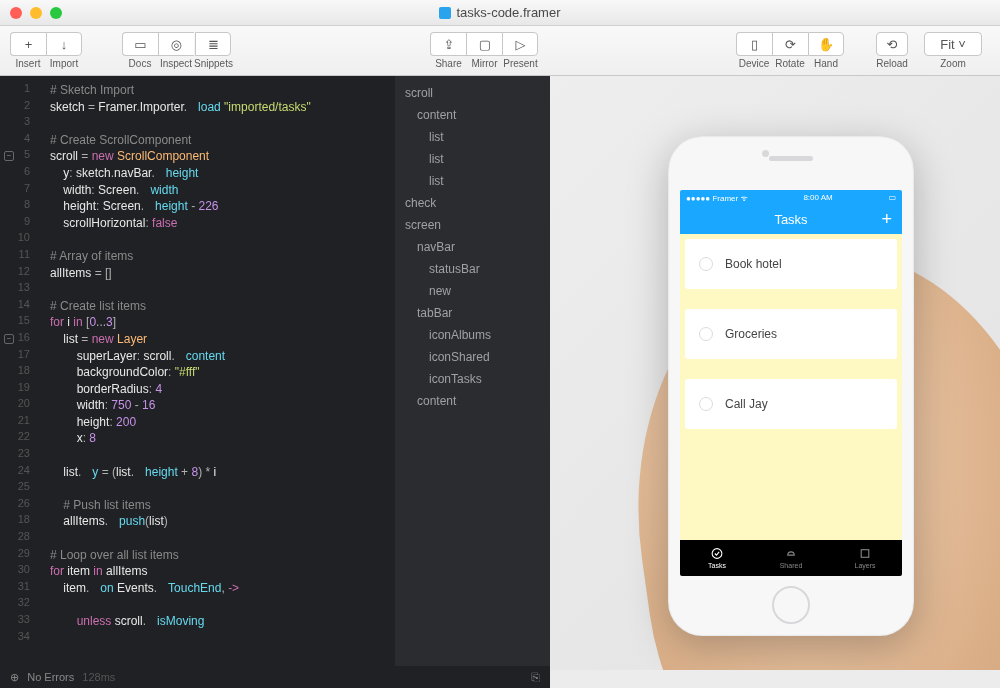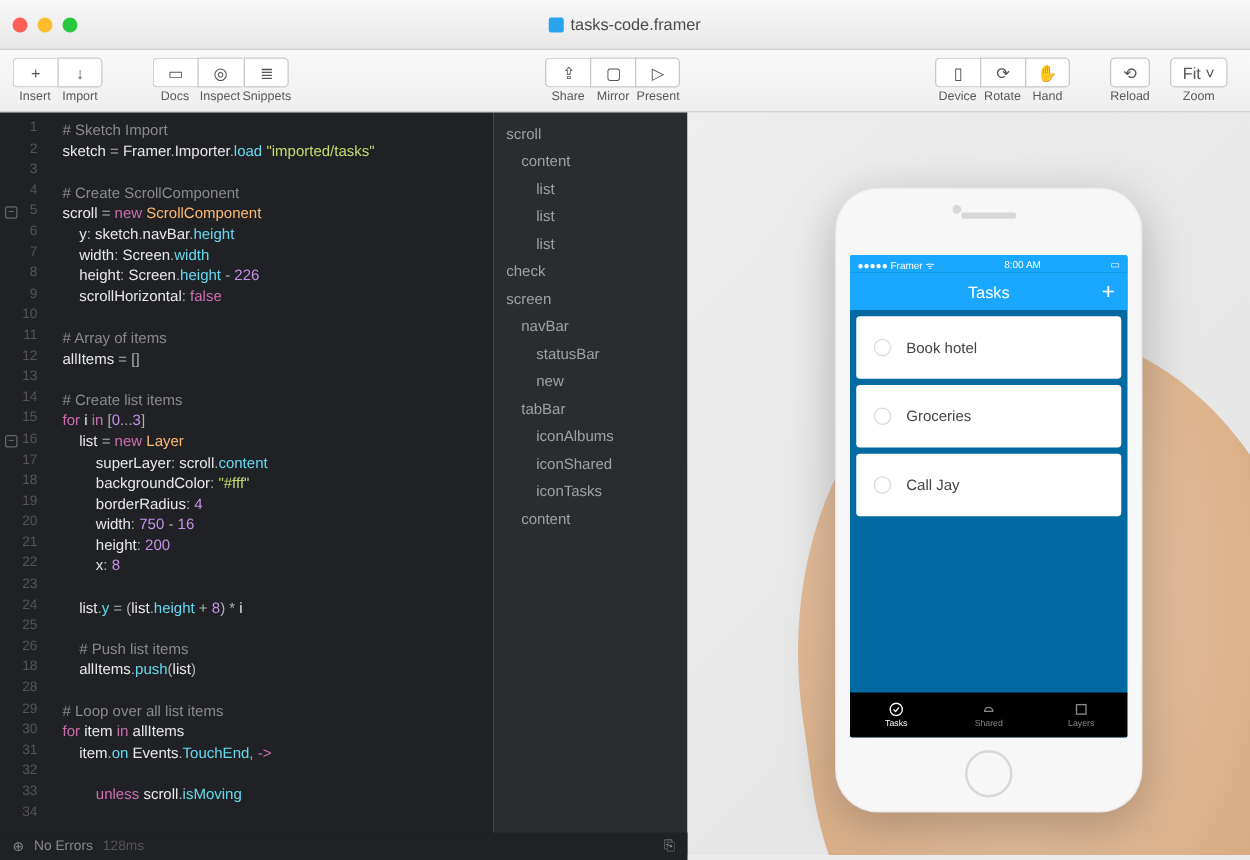--- a/index.html
+++ b/index.html
@@ -1,67 +1,67 @@
 <!DOCTYPE html>
 <html><head>
 <meta charset="utf-8">
 <style>
 * { margin:0; padding:0; box-sizing:border-box; font-family:-apple-system,"Helvetica Neue",Arial,sans-serif; }
 body { width:1000px; height:688px; background:#ececec; overflow:hidden; position:relative; }
 
 
-.titlebar { height:40px; background:linear-gradient(#f8f8f8,#e8e8e8); display:flex; align-items:center; position:relative; border-bottom:1px solid #d0d0d0; }
+.titlebar { height:26px; background:linear-gradient(#f8f8f8,#e8e8e8); display:flex; align-items:center; position:relative; border-bottom:1px solid #d0d0d0; }
 .traffic { display:flex; gap:8px; padding-left:10px; }
 .traffic span { width:12px; height:12px; border-radius:50%; display:inline-block; }
 .tl-close{background:#ff5f57;} .tl-min{background:#ffbd2e;} .tl-max{background:#28c940;}
 .doc-title { position:absolute; left:0; right:0; text-align:center; font-size:13px; color:#4a4a4a; pointer-events:none; display:flex; align-items:center; justify-content:center; gap:5px;}
 .doc-icon{width:12px;height:12px;background:#2aa3ef;border-radius:2px;display:inline-block;}
 
 
 .toolbar { height:50px; background:linear-gradient(#f9f9f9,#efefef); border-bottom:1px solid #c9c9c9; display:flex; align-items:center; padding:0 10px; font-size:10px; color:#5a5a5a; }
 .tgroup { display:flex; gap:0; }
 .tbtn { display:flex; flex-direction:column; align-items:center; gap:2px; padding:0 8px; cursor:pointer; }
 .tbtn .ibox { width:32px; height:24px; border:1px solid #c7c7c7; border-radius:4px; background:#fff; display:flex; align-items:center; justify-content:center; font-size:13px; color:#555; }
 .tgroup.joined .tbtn{padding:0;}
 .tgroup.joined .tbtn .ibox{border-radius:0;border-right:none;width:36px;}
 .tgroup.joined .tbtn:first-child .ibox{border-radius:4px 0 0 4px;}
 .tgroup.joined .tbtn:last-child .ibox{border-radius:0 4px 4px 0;border-right:1px solid #c7c7c7;}
 .spacer{flex:1;}
-.zoom-select .ibox{width:46px;}
+.zoom-select .ibox{width:58px;}
 
 
 .main { display:flex; height:594px; }
 
 
 .editor { width:395px; background:#1f2124; color:#cfd0d0; font-family:Menlo,Consolas,monospace; font-size:12px; position:relative; }
 .gutter { position:absolute; left:0; top:0; width:42px; text-align:right; color:#555; font-size:11px; padding-top:6px;}
 .gutter div{height:16.6px; padding-right:12px; position:relative;}
 .fold{position:absolute;left:4px;top:3px;width:10px;height:10px;border:1px solid #666;font-size:8px;line-height:8px;text-align:center;color:#888;border-radius:2px;}
 .code { position:absolute; left:50px; top:6px; right:4px; white-space:pre; line-height:16.6px; }
-.c-cm{color:#8a8a8a;margin-top:32px;} .c-kw{color:#cc6fb1;} .c-fn{color:#66d9ef;} .c-op{color:#b0b0b0;}
+.c-cm{color:#8a8a8a;margin-top:32px;} .c-kw{color:#cc6fb1;} .c-fn{color:#66d9ef;margin-left:11px;} .c-op{color:#b0b0b0;}
 .c-id{color:#e8e8e8;} .c-st{color:#c7db71;} .c-nu{color:#c792ea;margin-top:36px;} .c-cl{color:#fdba74;} .c-bool{color:#cc6fb1;}
 
 
 .layers { width:155px; background:#2a2c2f; color:#9fa1a4; font-size:12px; padding-top:6px; }
 .layers div { height:22px; display:flex; align-items:center; padding-left:10px; cursor:pointer;}
 .ind1{padding-left:22px!important;} .ind2{padding-left:34px!important;}
 
 
 .preview { flex:1; background:linear-gradient(135deg,#eeeeee,#e2e2e2); position:relative; overflow:hidden;}
 .hand { position:absolute; right:-60px; bottom:-140px; width:420px; height:560px; background:radial-gradient(ellipse at 40% 30%,#f2d3b8,#dbb089 60%,#c89970); border-radius:50% 50% 40% 40%; transform:rotate(-8deg);}
 .phone { position:absolute; left:118px; top:60px; width:246px; height:500px; background:#f7f7f8; border-radius:34px; box-shadow:0 10px 40px rgba(0,0,0,.25),inset 0 0 2px rgba(0,0,0,.2); }
 .phone:before{content:"";position:absolute;top:20px;left:50%;transform:translateX(-50%);width:44px;height:5px;background:#d8d8da;border-radius:3px;}
 .phone:after{content:"";position:absolute;top:14px;left:94px;width:7px;height:7px;background:#d8d8da;border-radius:50%;}
 .home-btn{position:absolute;bottom:12px;left:50%;transform:translateX(-50%);width:38px;height:38px;border:2px solid #d8d8da;border-radius:50%;}
-.screen{position:absolute;top:54px;left:12px;right:12px;bottom:60px;background:#0369a1;overflow:hidden;border-radius:2px;}
+.screen{position:absolute;top:54px;left:12px;right:12px;bottom:60px;background:#fef9c3;overflow:hidden;border-radius:2px;}
 .statusbar{height:14px;background:#1aa7ff;color:#fff;font-size:8px;display:flex;align-items:center;justify-content:space-between;padding:0 6px;}
 .navbar{height:30px;background:#1aa7ff;color:#fff;display:flex;align-items:center;justify-content:center;position:relative;font-size:13px;}
 .navbar .plus{position:absolute;right:10px;font-size:18px;font-weight:300;}
 .cards{padding:5px;}
-.card{background:#fff;border-radius:3px;height:50px;margin-bottom:5px;display:flex;align-items:center;padding:0 14px;font-size:12px;color:#444;gap:12px;}
+.card{background:#fff;border-radius:3px;height:50px;margin-bottom:20px;display:flex;align-items:center;padding:0 14px;font-size:12px;color:#444;gap:12px;}
 .card .dot{width:14px;height:14px;border:1px solid #dcdcdc;border-radius:50%;}
 .tabbar{position:absolute;bottom:0;left:0;right:0;height:36px;background:#000;display:flex;}
 .tabbar .tab{flex:1;display:flex;flex-direction:column;align-items:center;justify-content:center;color:#888;font-size:7px;gap:2px;}
 .tabbar .tab.active{color:#fff;}
 .tabbar svg{width:16px;height:13px;}
 
 
 .statusline { height:22px; background:#1f2124; color:#888; font-size:11px; display:flex; align-items:center; padding:0 10px; gap:8px; position:absolute; bottom:0; left:0; width:550px;}
 .statusline .dim{color:#555;}
 </style>

